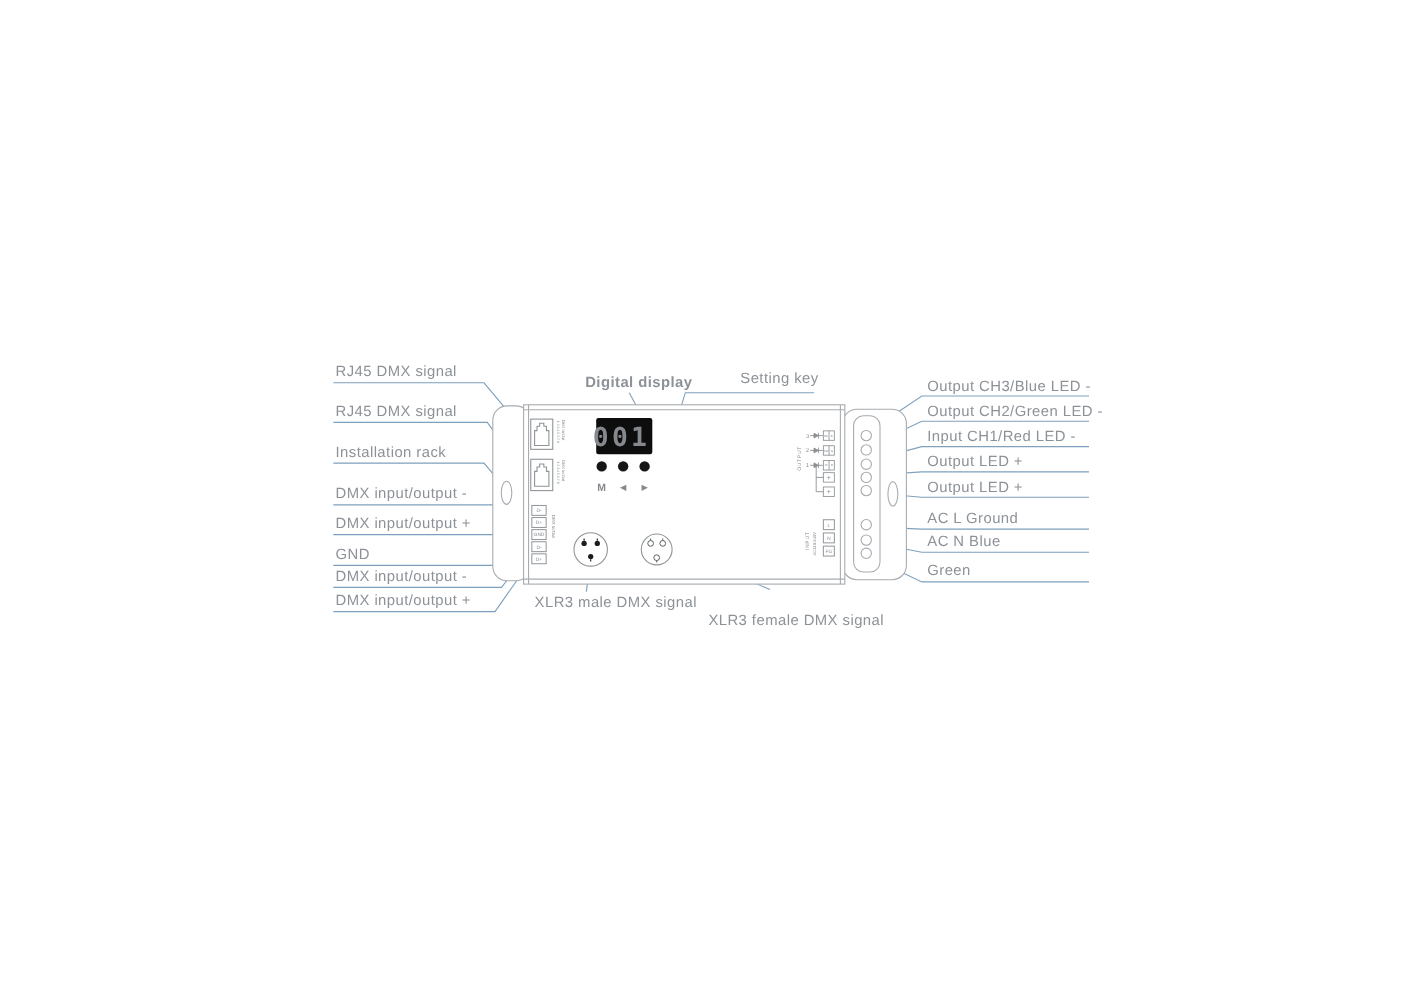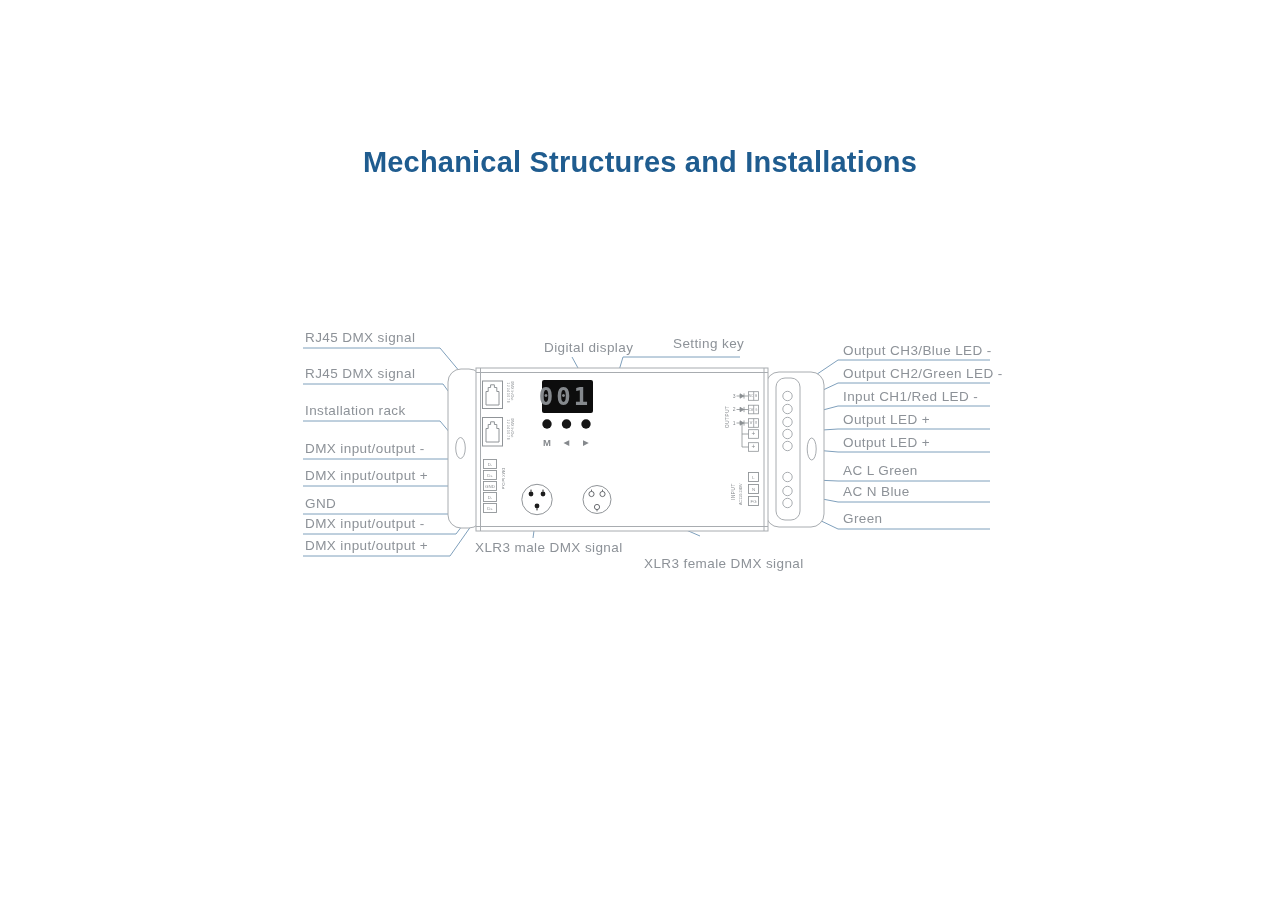--- a/index.html
+++ b/index.html
@@ -12,21 +12,20 @@
   .lbl{position:absolute;font-size:13.5px;color:#8d9298;letter-spacing:0.4px;
        white-space:nowrap;line-height:15px;}
   svg text{font-family:"Liberation Sans",sans-serif;fill:#85898d;}
   svg .seg{font-family:"DejaVu Sans Mono",monospace;}
 </style>
 </head>
 <body>
 
 <div class="page">
 
-  <div class="title">Mechanical Structures and Installations</div>
 
   <svg class="diagram" viewBox="0 0 1280 900" xmlns="http://www.w3.org/2000/svg">
 
     <g stroke="#7fa0bc" stroke-width="1" fill="none">
       <path d="M303,348 H440 L481,397"></path>
       <path d="M303,384 H443 L481,436"></path>
       <path d="M303,421 H440 L461,446"></path>
       <path d="M303,459 H463 L483,465"></path>
       <path d="M303,486 H461 L483,476"></path>
       <path d="M303,514 H460 L483,487"></path>
@@ -173,27 +172,27 @@
 
   <div class="lbl" style="left:305px;top:330px;">RJ45 DMX signal</div>
   <div class="lbl" style="left:305px;top:366px;">RJ45 DMX signal</div>
   <div class="lbl" style="left:305px;top:403px;">Installation rack</div>
   <div class="lbl" style="left:305px;top:441px;">DMX input/output -</div>
   <div class="lbl" style="left:305px;top:468px;">DMX input/output +</div>
   <div class="lbl" style="left:305px;top:496px;">GND</div>
   <div class="lbl" style="left:305px;top:516px;">DMX input/output -</div>
   <div class="lbl" style="left:305px;top:538px;">DMX input/output +</div>
 
-  <div class="lbl" style="left:544px;top:340px;">Digital display</div>
+  <div class="lbl" style="left:532px;top:340px;font-weight:bold;">Digital display</div>
   <div class="lbl" style="left:673px;top:336px;">Setting key</div>
-  <div class="lbl" style="left:475px;top:540px;">XLR3 male DMX signal</div>
+  <div class="lbl" style="left:486px;top:540px;">XLR3 male DMX signal</div>
   <div class="lbl" style="left:644px;top:540px;margin-top:16px;">XLR3 female DMX signal</div>
 
   <div class="lbl" style="left:843px;top:343px;">Output CH3/Blue LED -</div>
   <div class="lbl" style="left:843px;top:366px;">Output CH2/Green LED -</div>
   <div class="lbl" style="left:843px;top:389px;">Input CH1/Red LED -</div>
   <div class="lbl" style="left:843px;top:412px;">Output LED +</div>
   <div class="lbl" style="left:843px;top:435px;">Output LED +</div>
-  <div class="lbl" style="left:843px;top:463px;">AC L Green</div>
+  <div class="lbl" style="left:843px;top:463px;">AC L Ground</div>
   <div class="lbl" style="left:843px;top:484px;">AC N Blue</div>
   <div class="lbl" style="left:843px;top:511px;">Green</div>
 
 </div>
 
 </body></html>

